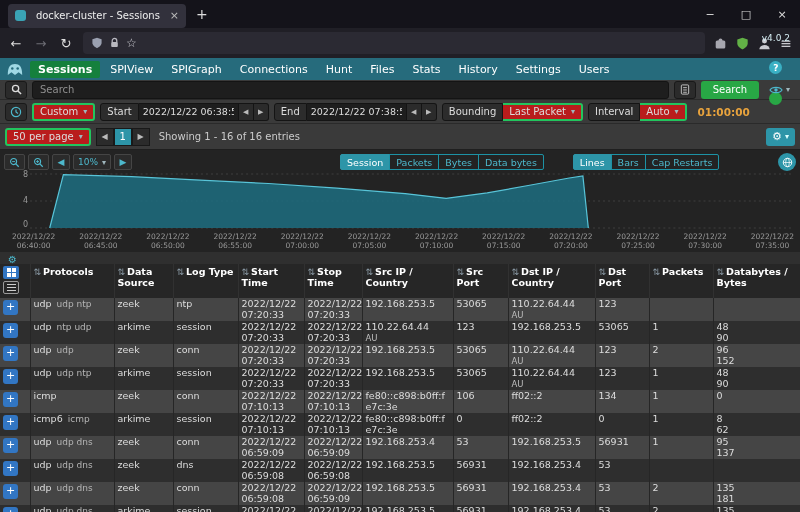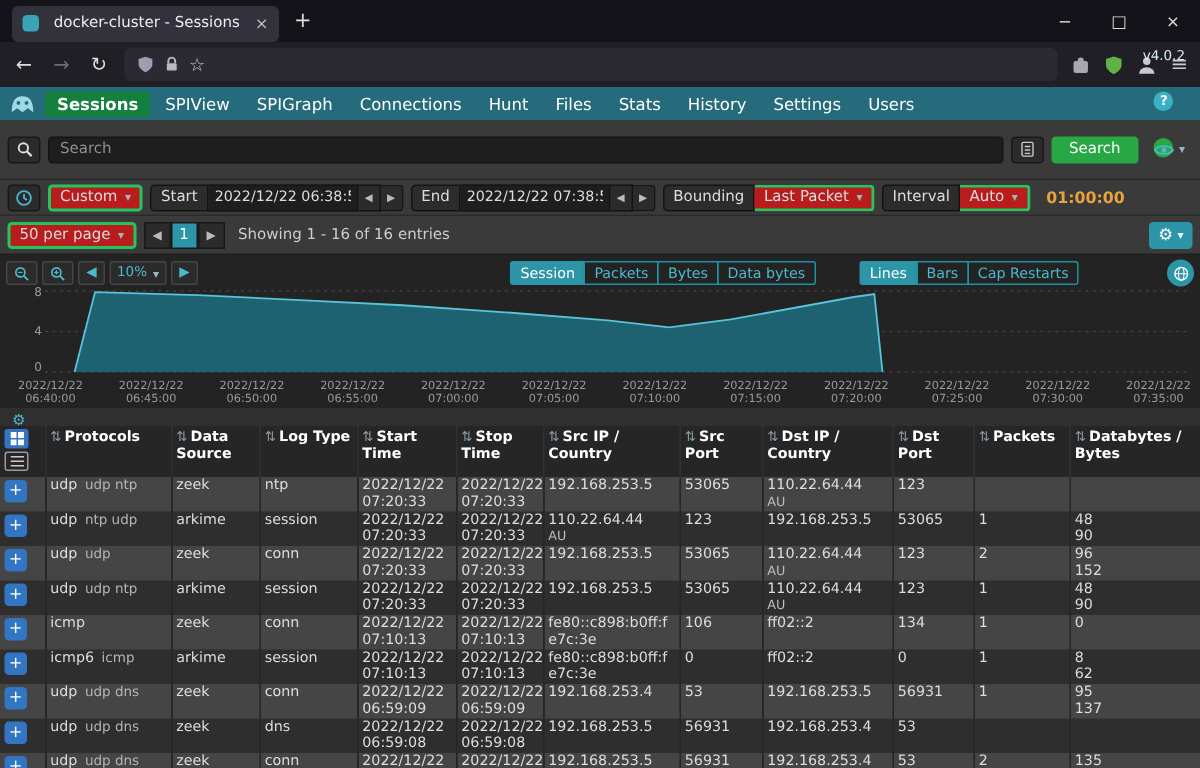--- a/index.html
+++ b/index.html
@@ -28,21 +28,21 @@
   .nav-item { color:#fff; font-size:11px; padding:2px 8px; border-radius:2px; white-space:nowrap; }
   .nav-item.active { background:#15803d; font-weight:bold; }
   .nav-right { margin-left:auto; display:flex; align-items:center; gap:18px; padding-right:4px;flex-direction:column; }
   .version { color:#d4ecf2; font-size:9px; }
   .badge { width:13px; height:13px; border-radius:50%; font-size:9px; font-weight:bold; color:#fff; display:flex; align-items:center; justify-content:center; }
   .badge.help { background:#3ab0c4; }
   .badge.health { background:#28a745; }
 
   
   .ctlrow { background:#3a3a3a; display:flex; align-items:center; gap:5px; padding:0 5px; border-bottom:1px solid #2a2a2a; }
-  .searchrow { height:40px; }
+  .searchrow { height:20px; }
   .timerow { height:24px; }
   .pagerow { height:26px; border-bottom:1px solid #1f1f1f; }
   .sq-btn { width:22px; height:18px; background:#2b2b2b; border:1px solid #191919; border-radius:3px; display:flex; align-items:center; justify-content:center; flex:none; }
   .search-input { flex:1; height:18px; background:#1e1e1e; border:1px solid #141414; border-radius:3px; color:#ccc; font-size:10px; padding:0 7px; min-width:0; }
   .search-input::placeholder { color:#8f8f8f; }
   .btn-green { height:18px; background:#28a745; color:#fff; font-size:10px; border:none; border-radius:3px; padding:0 12px; flex:none; }
   .eye-btn { display:flex; align-items:center; gap:3px; height:18px; padding:0 5px; color:#4db8cc; }
   .caret { color:#9fb6bd; font-size:8px; }
 
   .chip-select { display:flex; align-items:center; gap:5px; height:18px; background:#b91c1c; border:2px solid #22c55e; border-radius:3px; padding:0 6px; color:#ddd; font-size:10px; flex:none; }

